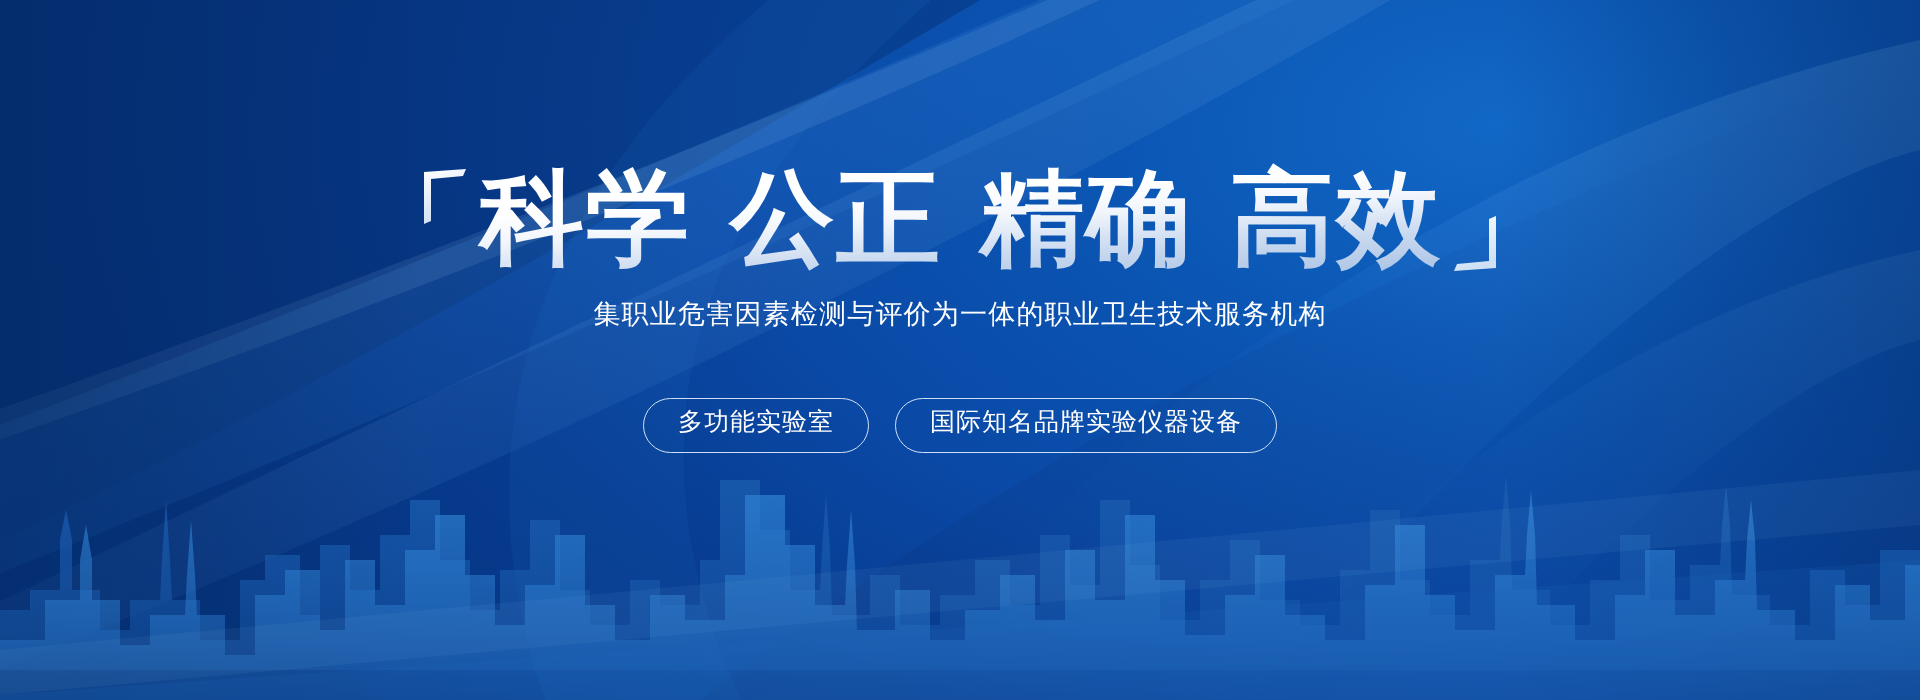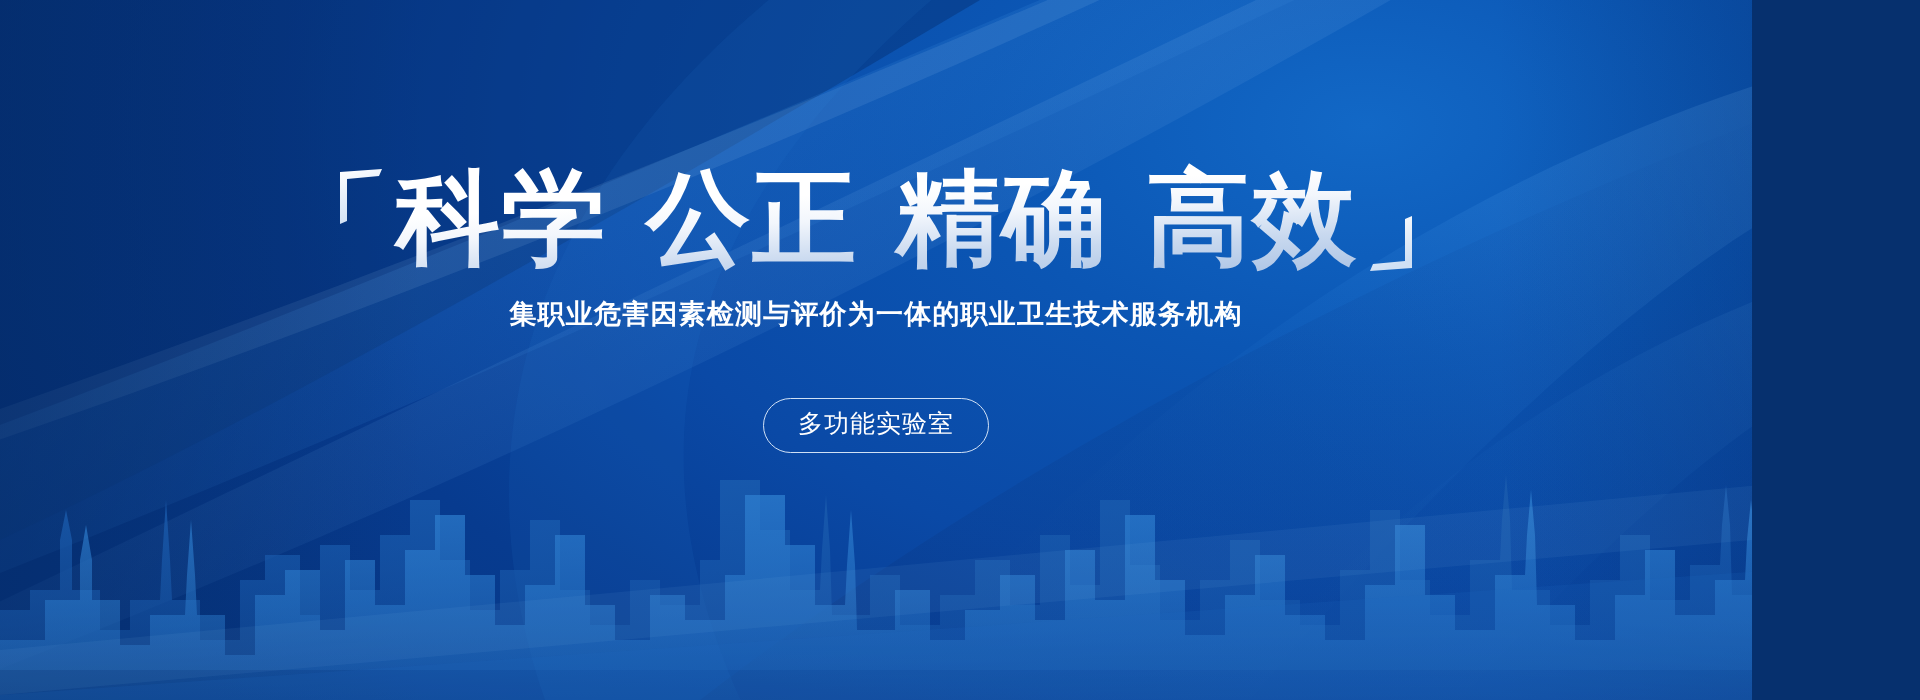--- a/index.html
+++ b/index.html
@@ -7,21 +7,21 @@
     margin: 0;
     padding: 0;
     background: #06306e;
   }
   body {
     font-family: "Liberation Sans", "DejaVu Sans", sans-serif;
   }
 
   .banner {
     position: relative;
-    width: 1752px;
+    width: 1920px;
     height: 700px;
     overflow: hidden;
     background: radial-gradient(ellipse 1500px 900px at 78% 18%, #1268c6 0%, #0b56b4 26%, #0a49a6 52%, #073b8f 74%, #06347f 100%);
   }
 
   
   .bg-layer { position: absolute; inset: 0; overflow: hidden; pointer-events: none; }
   .bg-layer svg { position: absolute; inset: 0; width: 1920px; height: 700px; display: block; }
 
   
@@ -69,21 +69,21 @@
     color: transparent;
     -webkit-text-fill-color: transparent;
     font-family: "DejaVu Sans", "Liberation Sans", sans-serif;
     text-shadow: none;
     padding: 0 4px;
   }
 
   .subtitle {
     margin-top: 22px;
     font-size: 27px;
-    font-weight: 700;
+    font-weight: 400;
     letter-spacing: 1.2px;
     color: #ffffff;
     white-space: nowrap;
     font-family: "DejaVu Sans", "Liberation Sans", sans-serif;
   }
 
   .pill-row {
     margin-top: 66px;
     display: flex;
     gap: 26px;
@@ -94,21 +94,21 @@
   .pill {
     border: 1.6px solid rgba(226,238,252,0.92);
     border-radius: 999px;
     color: #ffffff;
     font-size: 25px;
     font-weight: 500;
     letter-spacing: 1px;
     padding: 11px 34px 13px;
     white-space: nowrap;
     background: transparent;
-    font-family: Liberation Serif, serif;
+    font-family: Liberation Mono, monospace;
     line-height: 1.15;
     cursor: pointer;
   }
 </style>
 </head>
 <body>
 
 <div class="banner">
 
   <div class="bg-layer">
@@ -240,16 +240,17 @@
         <svg viewBox="0 0 46 56" aria-hidden="true">
           <path d="M44,0 L44,52 L2,55 L5,48 L37,45 L37,3 Z" fill="url(#brkG)"></path>
         </svg>
       </span>
     </div>
 
     <div class="subtitle">集职业危害因素检测与评价为一体的职业卫生技术服务机构</div>
 
     <div class="pill-row">
       <div class="pill">多功能实验室</div>
+      <div class="pill">国际知名品牌实验仪器设备</div>
     </div>
 
   </div>
 </div>
 
 </body></html>

